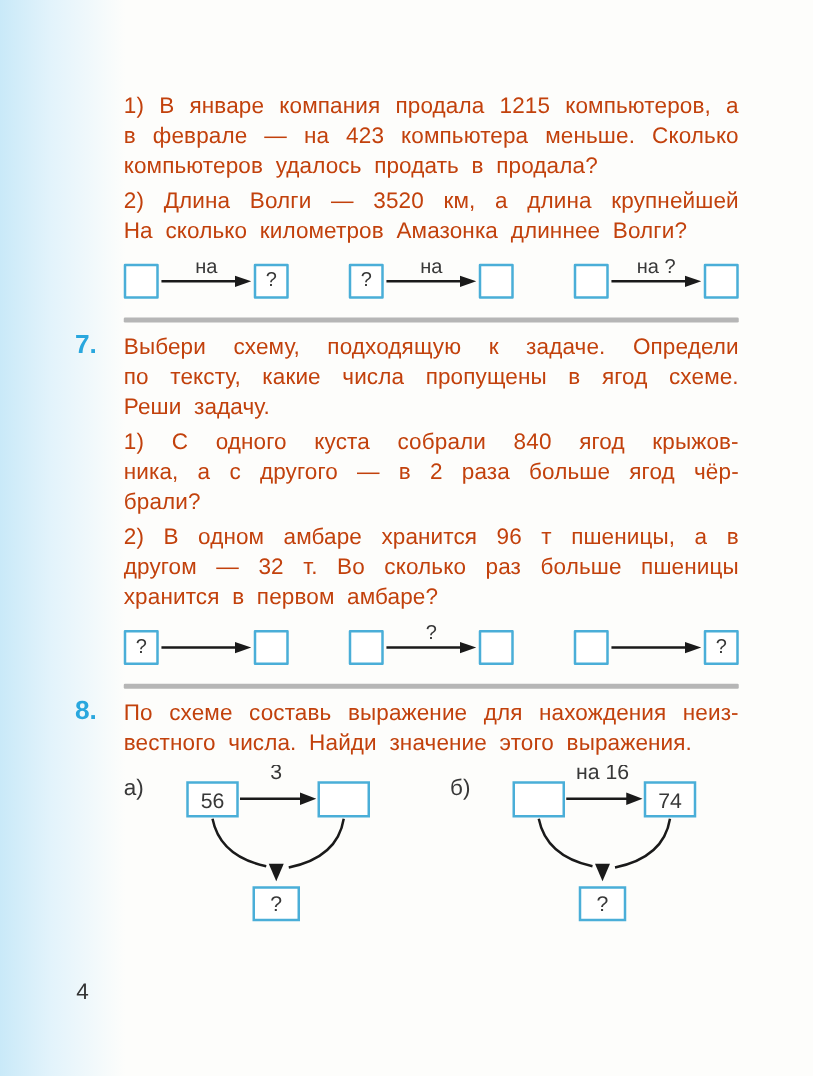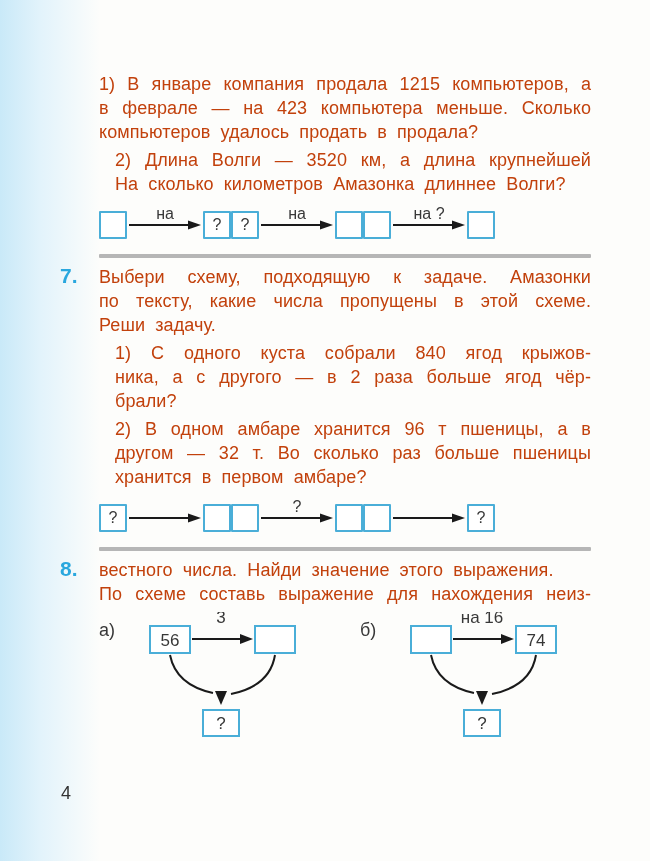--- a/index.html
+++ b/index.html
@@ -16,21 +16,21 @@
     pointer-events:none;
   }
   .content{
     position:relative;
     margin-left:99px;
     width:492px;
     padding-top:72px;
     color:#383838;
   }
   .para{margin:0 0 0 0;}
-  .para + .para{margin-top:4px;margin-left:16px;}
+  .para + .para{margin-top:4px;}
   .ln{
     font-size:18px;
     line-height:24px;
     letter-spacing:0.1px;
     white-space:nowrap;
     word-spacing:5px;
     color:#c2410c;
   }
   .ln.j{
     white-space:normal;
@@ -44,21 +44,21 @@
     margin-top:13px;
     border-radius:1px;
   }
   .section{position:relative;margin-top:7px;}
   .tasknum{
     position:absolute;left:-39px;top:-1px;
     font-size:21px;font-weight:bold;color:#29a7de;
   }
   
   .scheme-row{
-    display:flex;align-items:center;
+    display:flex;justify-content:space-between;align-items:center;
     margin-top:12px;height:33px;
   }
   .scheme-item{display:flex;align-items:center;}
   .sbox{
     width:24px;height:24px;
     border:2px solid #4aaed8;border-radius:1px;
     background:#ffffff;
     display:flex;align-items:center;justify-content:center;
     font-size:16px;color:#383838;
   }
@@ -150,22 +150,22 @@
             </span>
         </div>
       </div>
     </section>
 
     <div class="divider"></div>
 
     <section class="section">
       <span class="tasknum">7.</span>
       <div class="para">
-        <div class="ln j">Выбери схему, подходящую к задаче. Амазонки</div>
-        <div class="ln j">по тексту, какие числа пропущены в этой схеме.</div>
+        <div class="ln j">Выбери схему, подходящую к задаче. Определи</div>
+        <div class="ln j">по тексту, какие числа пропущены в ягод схеме.</div>
         <div class="ln">Реши задачу.</div>
       </div>
       <div class="para">
         <div class="ln j">1) С одного куста собрали 840 ягод крыжов-</div>
         <div class="ln j">ника, а с другого — в 2 раза больше ягод чёр-</div>
         <div class="ln">брали?</div>
       </div>
       <div class="para">
         <div class="ln j">2) В одном амбаре хранится 96 т пшеницы, а в</div>
         <div class="ln j">другом — 32 т. Во сколько раз больше пшеницы</div>
@@ -219,22 +219,22 @@
             </span>
         </div>
       </div>
     </section>
 
     <div class="divider"></div>
 
     <section class="section">
       <span class="tasknum">8.</span>
       <div class="para">
+        <div class="ln j">По схеме составь выражение для нахождения неиз-</div>
         <div class="ln">вестного числа. Найди значение этого выражения.</div>
-        <div class="ln j">По схеме составь выражение для нахождения неиз-</div>
       </div>
 
       <div class="diagram-row">
 
         <div class="cdiag">
           <span class="dlabel">а)</span>
           <svg width="205" height="128" viewBox="0 0 205 128">
             <rect class="srect" x="9" y="14" width="40" height="27"></rect>
             <text class="stext" x="29" y="34" text-anchor="middle">56</text>
             <text class="stext" x="80" y="11" text-anchor="middle">3</text>

